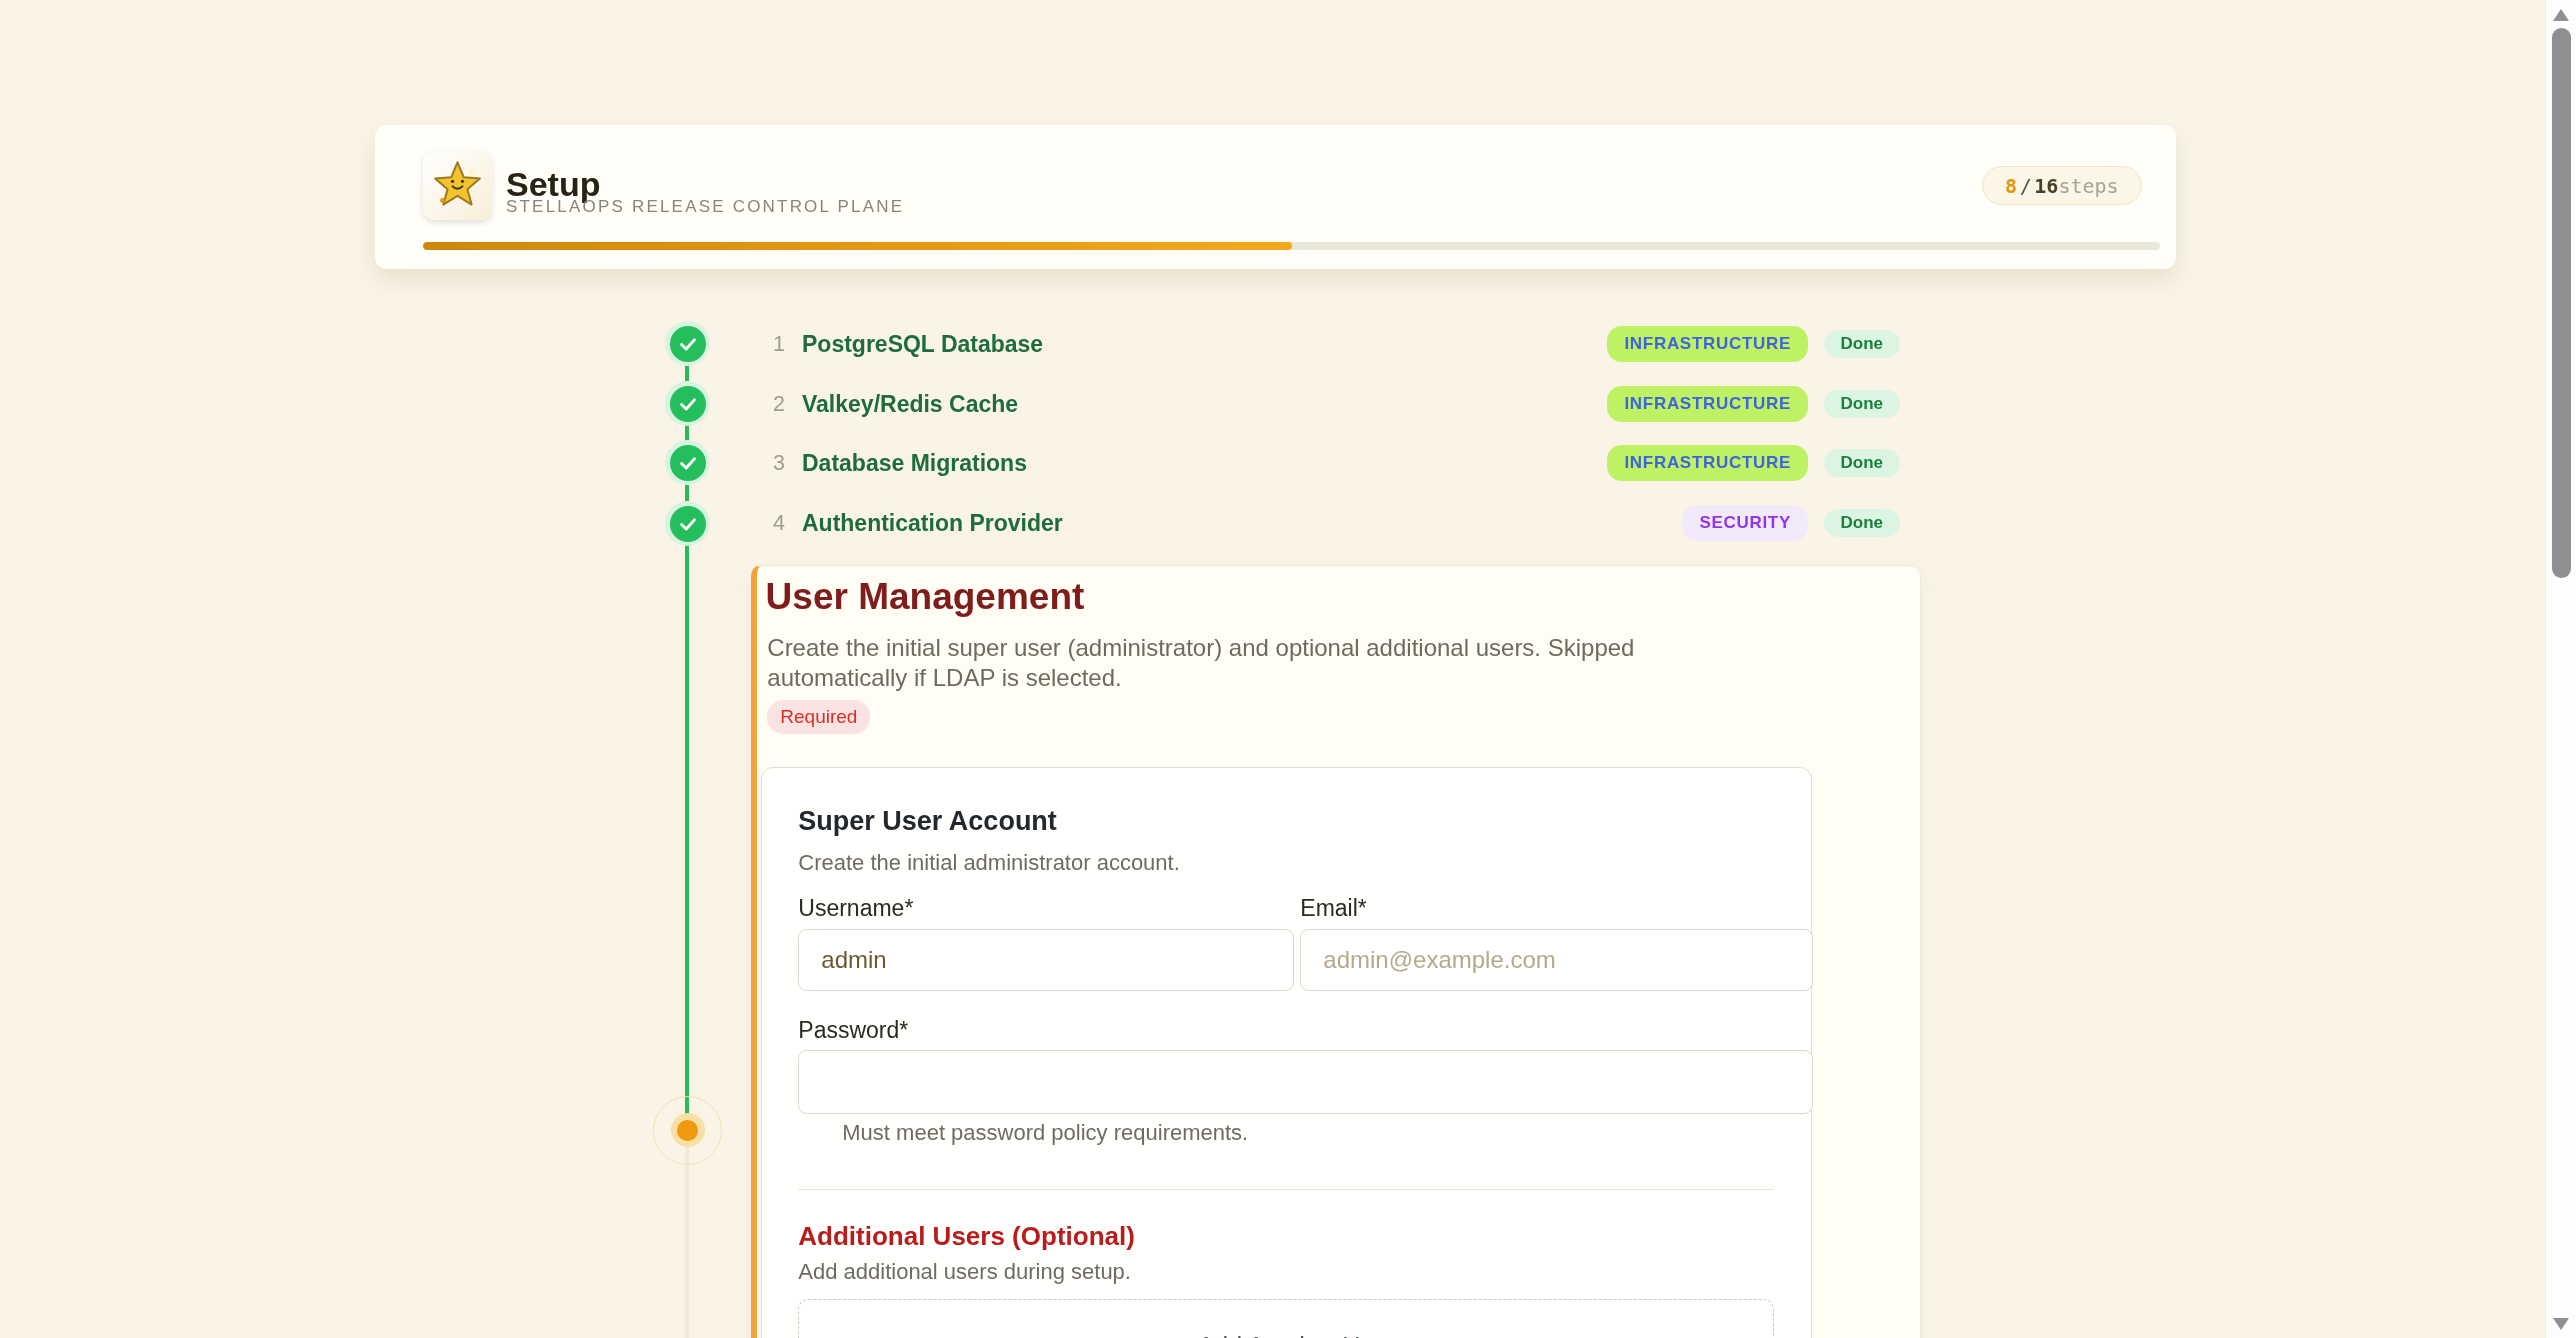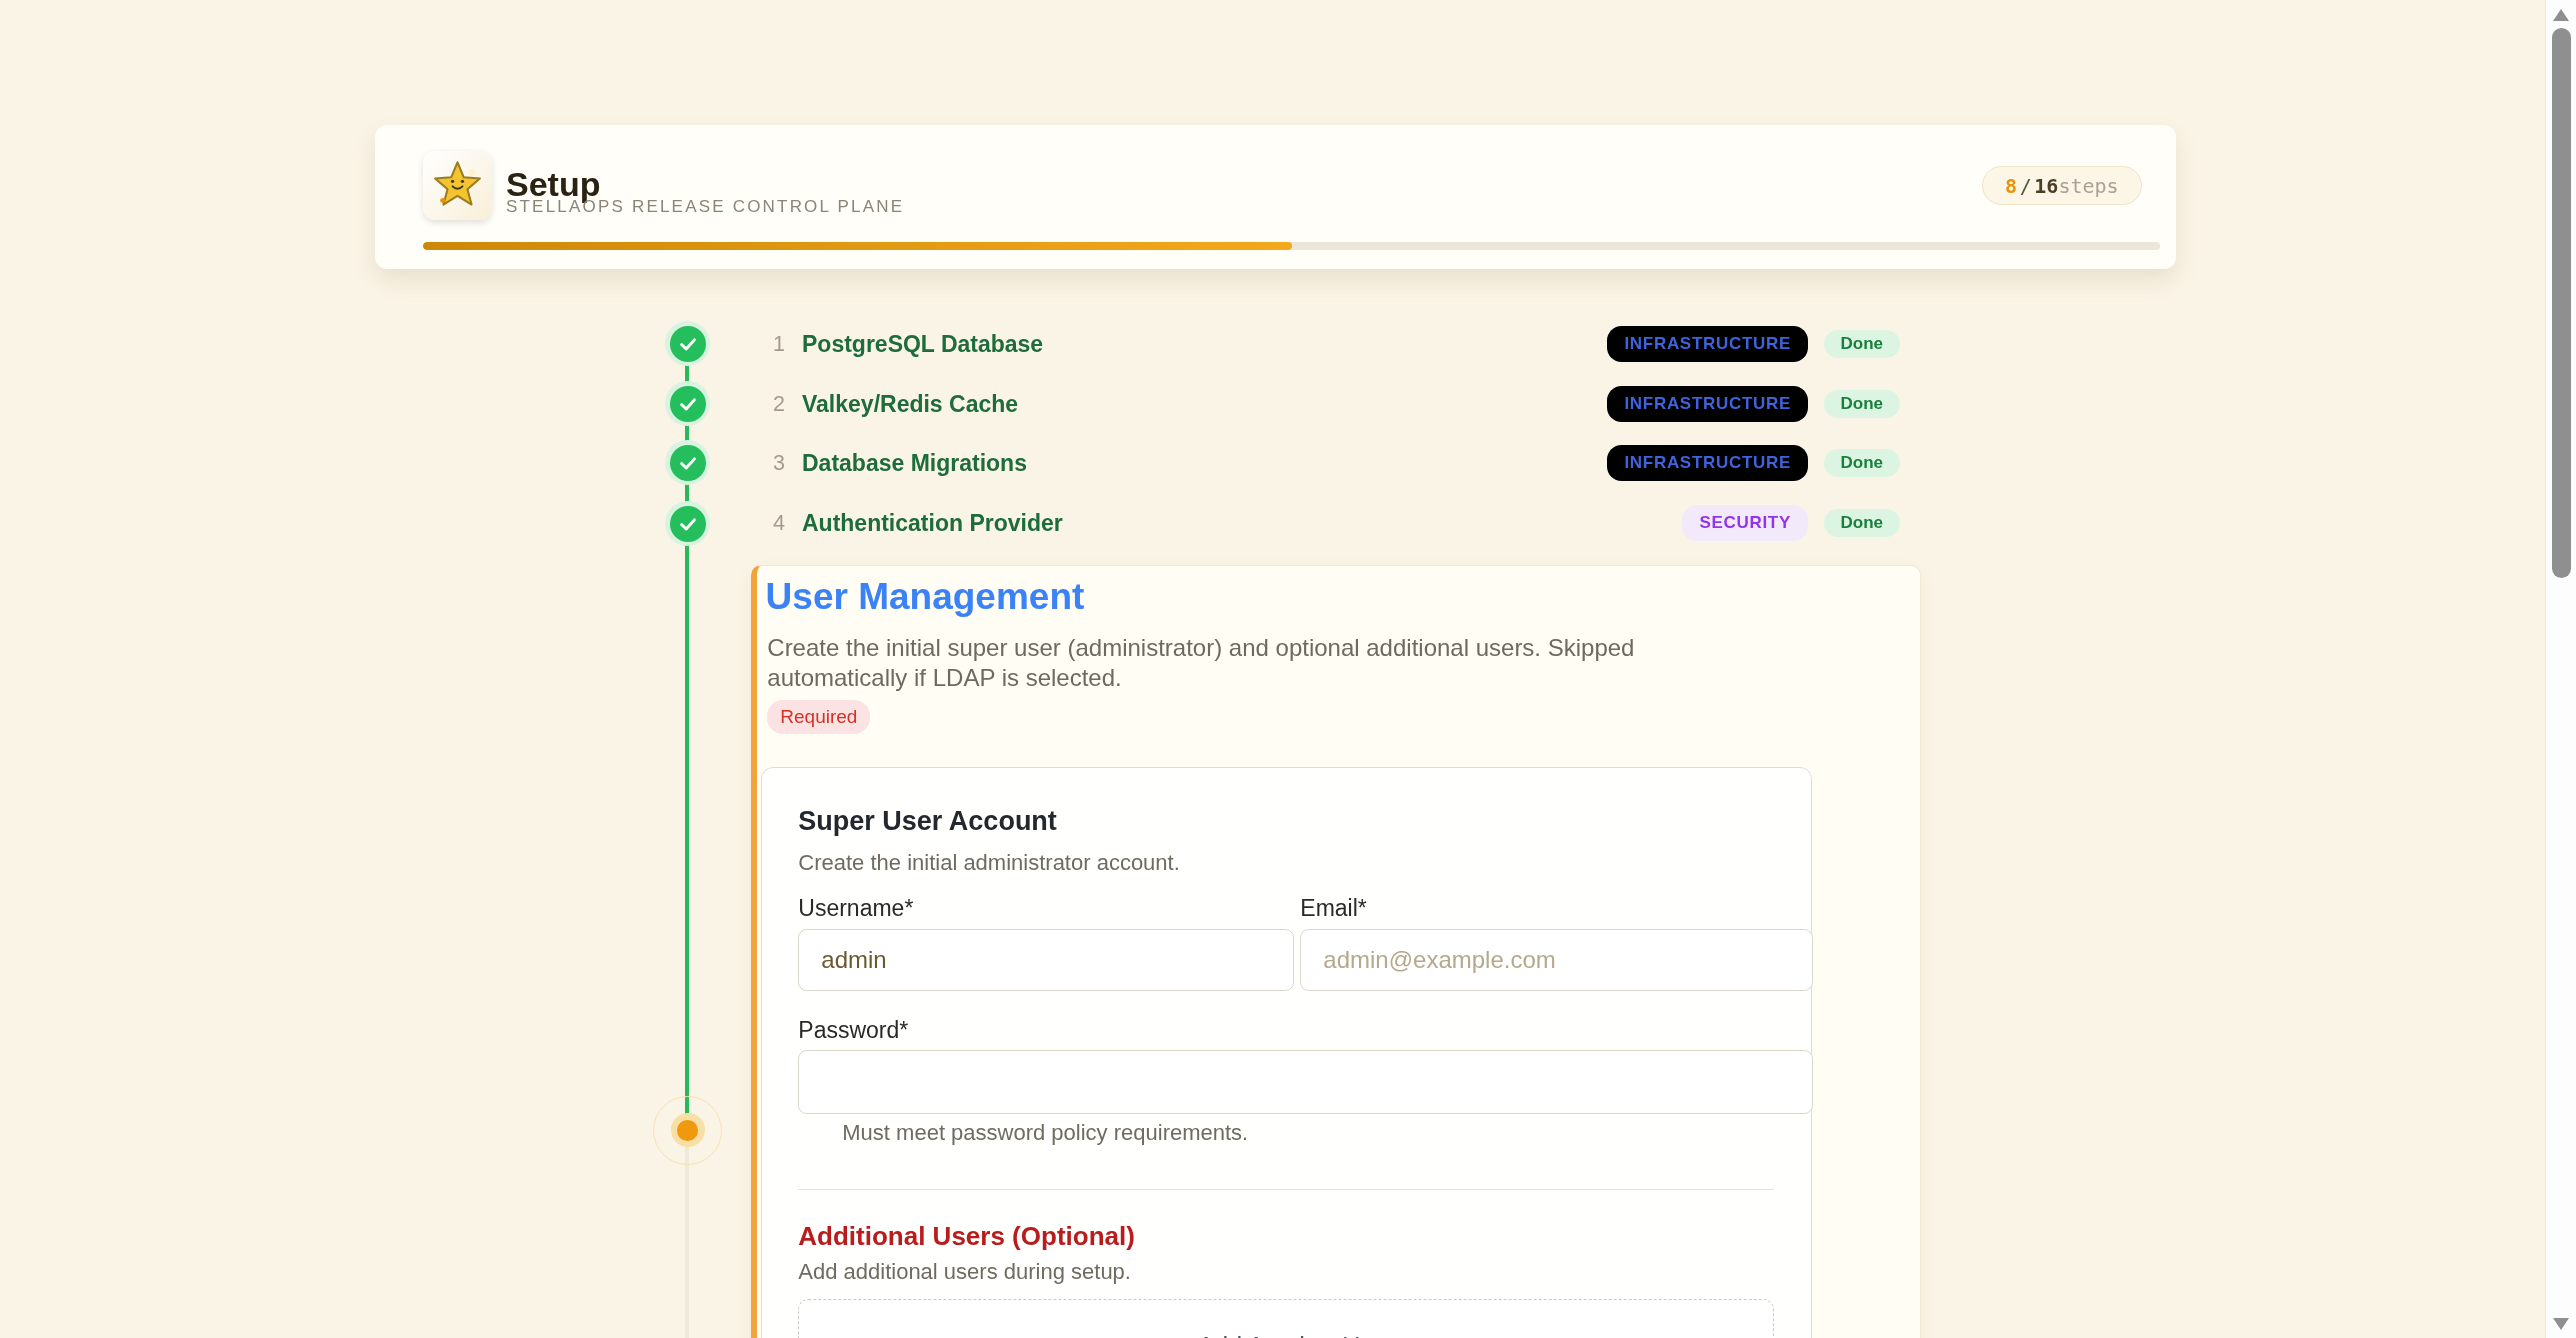--- a/index.html
+++ b/index.html
@@ -58,30 +58,30 @@
   .tl-current-core { position:absolute; left:677px; top:1120px; width:20.6px; height:20.6px;
     background:#F0990F; border-radius:50%; }
 
   
   .step-row { position:absolute; left:756px; width:1144px; height:38px;
     display:flex; align-items:center; cursor:pointer; }
   .step-num { width:29px; text-align:right; font-size:21.5px; color:#A49B8B; flex:none; }
   .step-title { margin-left:17px; font-size:23px; font-weight:600; color:#1E6B3C; }
   .step-spacer { flex:1; }
   .cat-pill { padding:7.7px 17px; border-radius:14.6px; font-size:17px; font-weight:700;
-    letter-spacing:0.7px; background:#000000; color:#3E63DD; }
+    letter-spacing:0.7px; background:#bef264; color:#3E63DD; }
   .cat-pill.security { background:#F2EAFA; color:#9333EA; }
   .done-pill { margin-left:15.5px; padding:4px 17px; border-radius:14.6px; font-size:17px;
     font-weight:700; background:#DCF5E3; color:#1A7F3C; }
 
   
   .um-card { position:absolute; left:751px; top:565px; width:1170px; height:816px;
     background:#FFFDF4; border:0.9px solid #F0E9D6; border-left:6.9px solid #F2A33C;
     border-radius:10.3px; box-shadow:0 6.9px 17px rgba(180,160,120,0.10); }
-  .um-title { position:absolute; left:8.6px; top:10.3px; font-size:37px; font-weight:800; color:#3b82f6; }
+  .um-title { position:absolute; left:8.6px; top:10.3px; font-size:37px; font-weight:800; color:#7f1d1d; }
   .um-desc { position:absolute; left:10.3px; top:67px; width:945px; font-size:24px;
     line-height:30px; color:#6E6A60; }
   .um-required { position:absolute; left:10.3px; top:134px; font-size:19px; color:#D93025;
     background:#FCE3E3; padding:6px 13px; border-radius:16px; }
 
   .su-card { position:absolute; left:4.3px; top:201px; width:1051px; height:601px;
     background:#FFFFFE; border:0.9px solid #E2DDD0; border-radius:12px; }
   .su-heading { position:absolute; left:36px; top:38px; font-size:27px; font-weight:700; color:#23272E; }
   .su-sub { position:absolute; left:36px; top:82px; font-size:22px; color:#6F6B61; }
   .fld-label { position:absolute; font-size:23px; font-weight:500; color:#2A2A25; }

